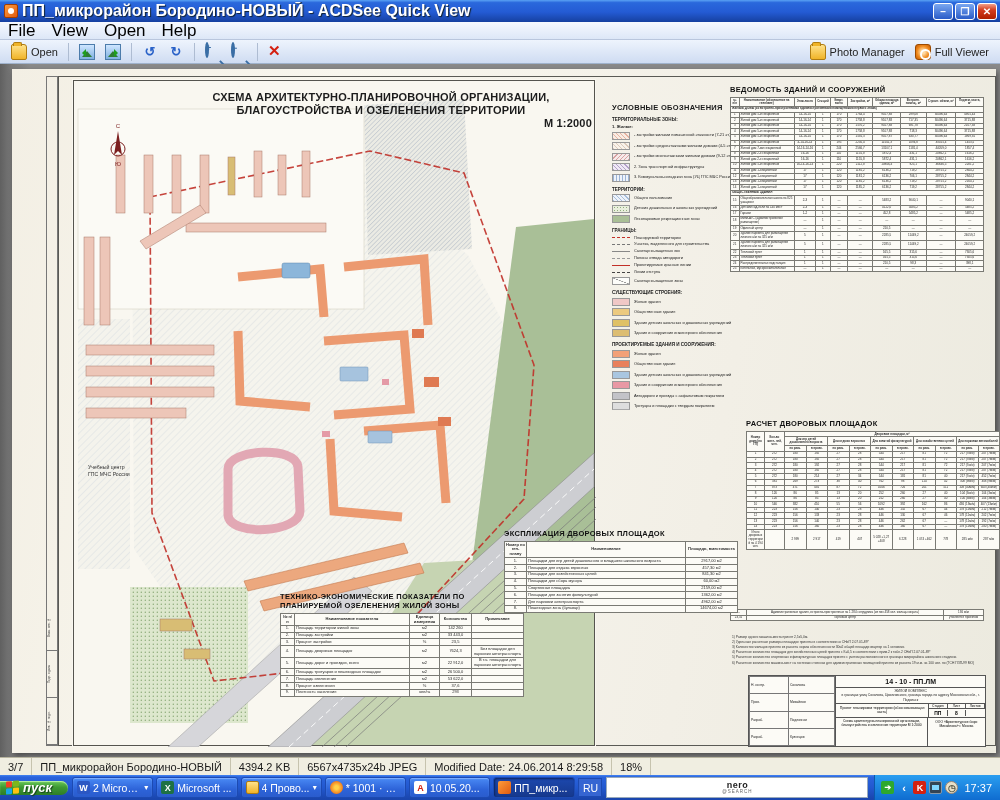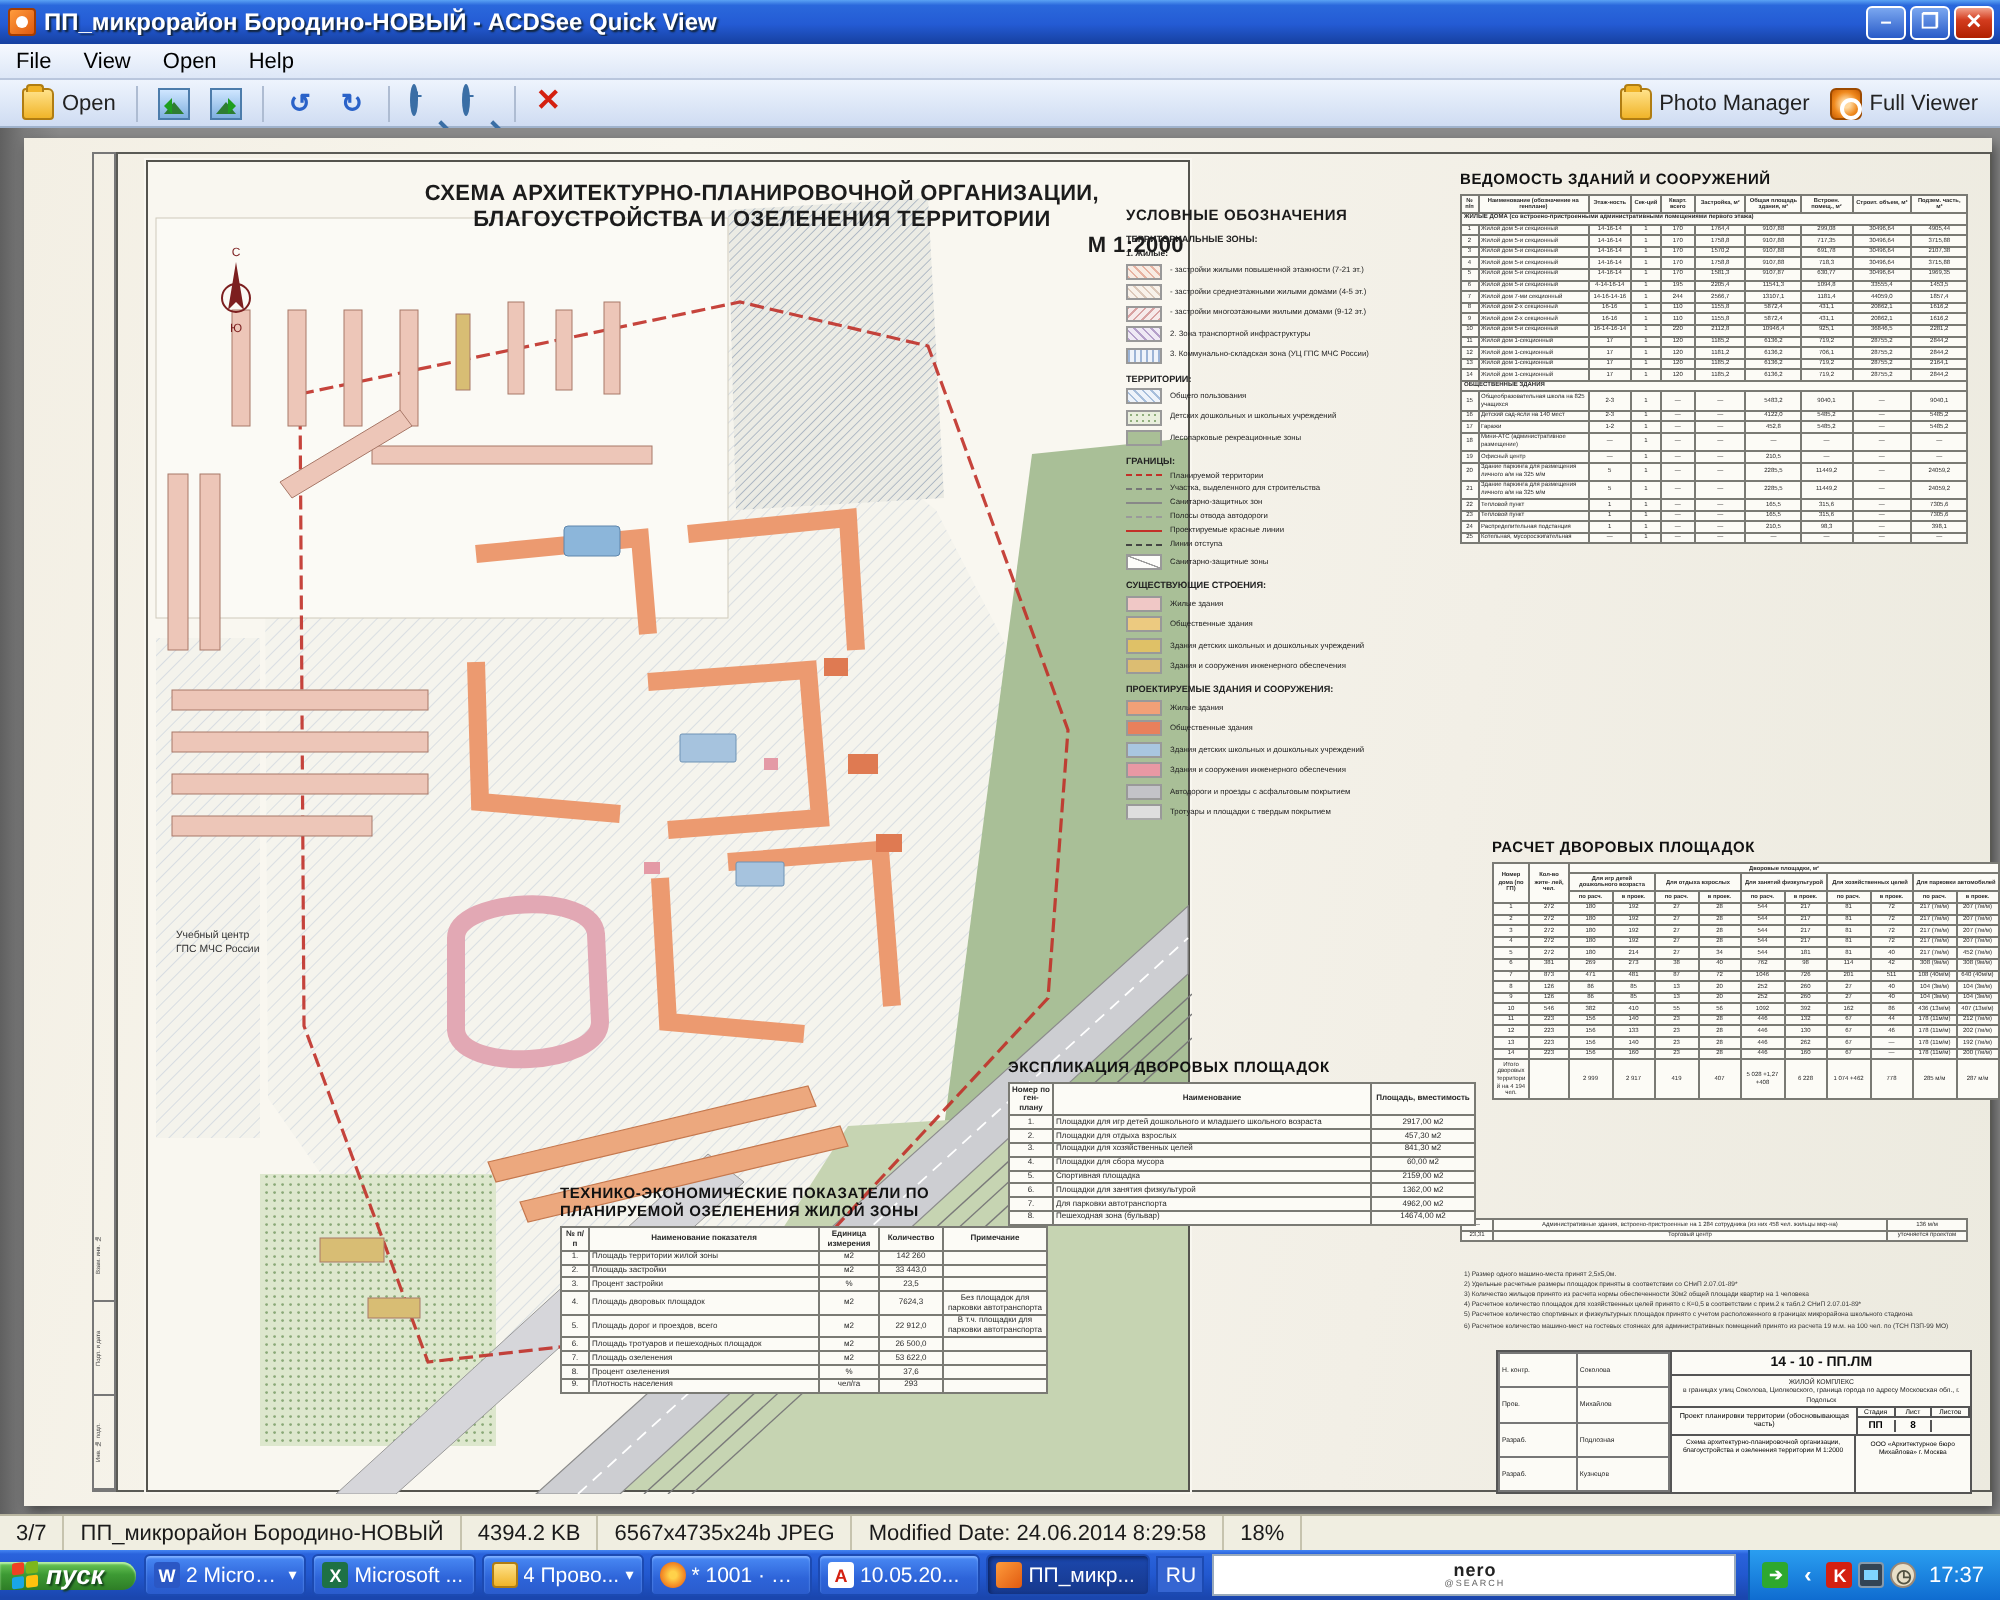--- a/index.html
+++ b/index.html
@@ -5,30 +5,30 @@
   * { margin:0; padding:0; box-sizing:border-box; }
   html,body { width:1000px; height:800px; overflow:hidden; font-family:"Liberation Sans", sans-serif; }
   .window { width:1000px; height:800px; display:flex; flex-direction:column; background:#ece9d8; }
 
   
   .titlebar { height:22px; background:linear-gradient(180deg,#5aa2f4 0%,#2a68dc 12%,#245bd4 55%,#1640a0 100%);
     display:flex; align-items:center; padding:0 3px 0 4px; flex:0 0 auto; }
   .app-icon { width:14px; height:14px; background:linear-gradient(135deg,#ff9c3c,#e05a10); border-radius:2px; margin-right:4px;
     border:1px solid #a33c00; position:relative; }
   .app-icon::after { content:""; position:absolute; left:3px; top:3px; width:6px; height:6px; background:#fff; border-radius:50%; }
-  .title-text { color:#fff; font-size:12px; font-weight:bold; text-shadow:1px 1px 1px #123; flex:1;
+  .title-text { color:#fff; font-size:16px; font-weight:bold; text-shadow:1px 1px 1px #123; flex:1;
     white-space:nowrap; overflow:hidden; }
   .winbtn { width:20px; height:17px; margin-left:2px; border-radius:3px; border:1px solid #fff;
     color:#fff; font-size:10px; line-height:15px; text-align:center; font-weight:bold; }
   .btn-min,.btn-max { background:linear-gradient(180deg,#7aa7f0,#2a5cc8); }
   .btn-close { background:linear-gradient(180deg,#f2A08a,#d33c1e 40%,#b02000); }
 
   
   .menubar { height:18px; background:linear-gradient(180deg,#f6f9ff,#dde7f7); display:flex; align-items:center;
-    font-size:11px; color:#000; border-bottom:1px solid #b9c6dd; flex:0 0 auto; }
+    font-size:17px; color:#000; border-bottom:1px solid #b9c6dd; flex:0 0 auto; }
   .menu-item { padding:1px 8px; }
 
   
   .toolbar { height:24px; background:linear-gradient(180deg,#eef4fd,#cfdcf2); display:flex; align-items:center;
     border-bottom:1px solid #9fb2cc; padding:0 6px; font-size:11px; color:#222; flex:0 0 auto; }
   .tbtn { display:flex; align-items:center; gap:4px; padding:2px 5px; border-radius:2px; }
   .tsep { width:1px; height:18px; background:#aebcd2; margin:0 5px; }
   .spacer { flex:1; }
   .ico { width:16px; height:16px; display:inline-block; position:relative; }
   .folder-open { background:linear-gradient(180deg,#ffe28a,#f0b429); border:1px solid #b07d12; border-radius:2px 3px 2px 2px; }
@@ -54,21 +54,21 @@
   .frame-box { position:absolute; left:0; width:100%; border-top:1px solid #777; font-size:3px; color:#444;
     writing-mode:vertical-rl; transform:rotate(180deg); text-align:center; height:46px; overflow:hidden; }
 
   .doc-title { position:absolute; left:130px; top:22px; width:478px; text-align:center; color:#1c1c1c;
     font-size:11px; font-weight:bold; line-height:13px; letter-spacing:.2px; }
   .doc-scale { text-align:right; padding-right:28px; }
 
   .map-wrap { position:absolute; left:60px; top:10px; width:524px; height:668px; }
 
   
-  .legend { position:absolute; left:551px; top:34px; width:152px; color:#222; }
+  .legend { position:absolute; left:600px; top:34px; width:152px; color:#222; }
   .legend-title { font-size:7.5px; font-weight:bold; margin-bottom:5px; letter-spacing:.3px; color:#1a1a1a; }
   .leg-head { font-size:4.6px; font-weight:bold; margin:5px 0 2px; }
   .leg-sub { font-size:4.2px; font-weight:bold; margin:2px 0 1px; }
   .leg-item { display:flex; align-items:center; gap:4px; margin:2.5px 0; }
   .leg-box { width:18px; height:8px; flex:0 0 auto; border:0.5px solid #999; }
   .leg-line { width:18px; height:0; flex:0 0 auto; }
   .leg-label { font-size:3.9px; line-height:1.15; }
   .hatch-pink { background:repeating-linear-gradient(45deg,#e7b3a2 0 .8px,#f8ece3 .8px 3px); }
   .hatch-light { background:repeating-linear-gradient(45deg,#dcc9ba 0 .8px,#f8f2ea .8px 3px); }
   .hatch-rose { background:repeating-linear-gradient(-45deg,#d8a2a2 0 .8px,#f6eaea .8px 3px); }

